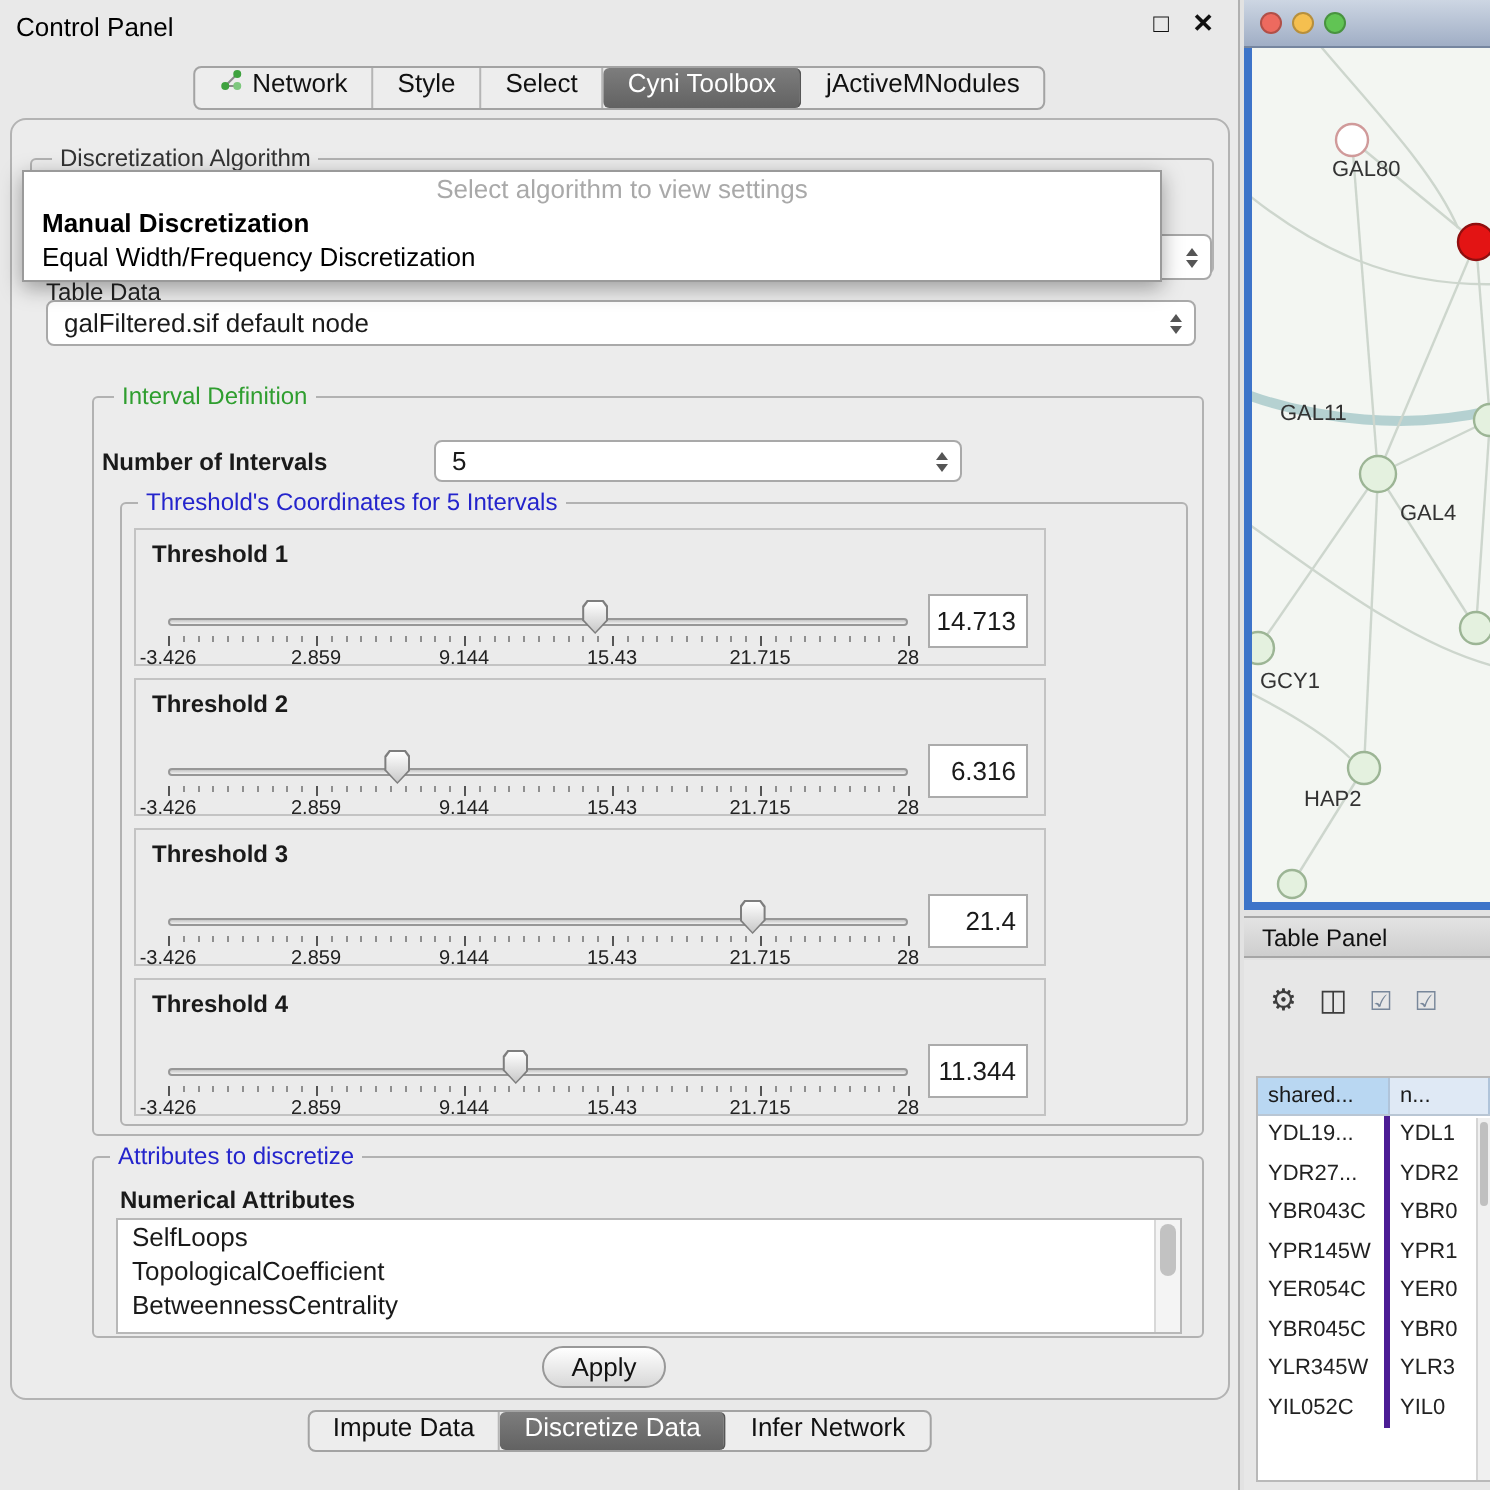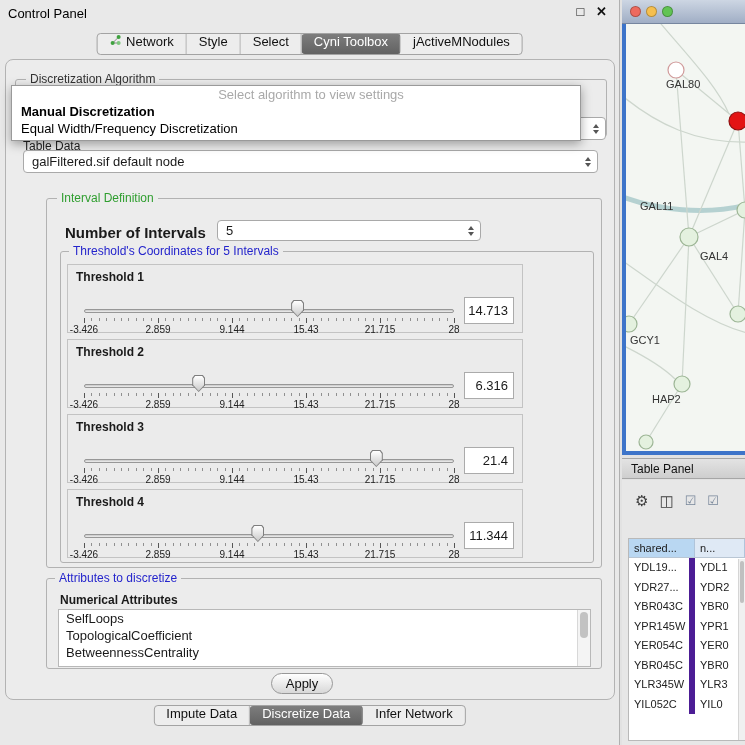--- a/index.html
+++ b/index.html
@@ -45,21 +45,21 @@
   .dropdown-popup{position:absolute;left:5px;top:25px;width:570px;min-height:53px;background:#fff;border:1px solid #9a9a9a;box-shadow:0 3px 10px rgba(0,0,0,0.35);z-index:40;padding:1px 0 3px;}
   .popup-hint{text-align:center;color:#a9a9a9;font-size:13px;line-height:16px;padding-left:30px;}
   .popup-item{font-size:13px;line-height:17px;padding-left:9px;color:#000;}
   .popup-item.bold{font-weight:bold;}
 
   .field-label{position:absolute;font-size:12px;color:#222;}
   .table-data-label{left:17px;top:79px;}
 
   .interval-group{left:40px;top:138px;width:556px;height:370px;}
   .interval-group > .legend{left:10px;}
-  .count-label{position:absolute;left:18px;top:25px;font-weight:bold;font-size:15px;}
+  .count-label{position:absolute;left:4px;top:25px;font-weight:bold;font-size:12px;}
   .count-combo{left:170px;top:21px;width:264px;height:21px;}
   .thresholds-group{position:absolute;left:13px;top:52px;width:534px;height:312px;border:1px solid #b2b2b2;border-radius:3px;}
   .thresholds-group > .legend{left:8px;}
   #thresholds{position:absolute;left:0;top:12px;}
 
   .th-panel{position:relative;width:456px;height:69px;margin:0 0 6px 6px;background:#ebebeb;border:1px solid #c3c3c3;}
   .th-label{position:absolute;left:8px;top:5px;font-weight:bold;font-size:12px;}
   .slider{position:absolute;left:16px;top:28px;width:370px;height:40px;}
   .track{position:absolute;left:0;width:370px;top:16px;height:4px;background:linear-gradient(#c6c6c6,#f0f0f0);border:1px solid #979797;border-radius:3px;}
   .handle{position:absolute;top:7px;width:13px;height:17px;z-index:2;}
@@ -98,21 +98,21 @@
   #table-panel{position:absolute;left:622px;top:480px;width:123px;height:265px;background:#e7e7e7;}
   .tp-toolbar{position:absolute;left:0;top:6px;right:0;height:28px;display:flex;align-items:center;gap:11px;padding-left:13px;}
   .tp-icon{font-size:15px;color:#3d3d3d;line-height:1;}
   .tp-icon.lite{font-size:13px;color:#78879a;}
   .tp-table{position:absolute;left:6px;top:58px;right:0;bottom:4px;background:#fff;border:1px solid #b9b9b9;border-right:none;overflow:hidden;}
   .tp-head{display:grid;grid-template-columns:66px 1fr;height:19px;border-bottom:1px solid #b9c6d4;}
   .tp-hcell{font-size:11px;padding:3px 0 0 5px;background:#dfe9f5;border-right:1px solid #b0c4da;overflow:hidden;white-space:nowrap;}
   .tp-hcell.sel{background:#b9d7f2;}
   .tp-row{display:grid;grid-template-columns:66px 1fr;height:19.5px;}
   .tp-cell{font-size:11px;padding:3px 0 0 5px;white-space:nowrap;overflow:hidden;color:#222;}
-  .tp-cell.c1{border-right:6px solid #4c1d95;}
+  .tp-cell.c1{border-right:3px solid #4c1d95;}
   .tp-vscroll{position:absolute;right:0;top:20px;bottom:0;width:7px;background:#f0f0f0;border-left:1px solid #d5d5d5;}
   .tp-vscroll .thumb{position:absolute;left:1px;right:1px;top:2px;height:42px;background:#c0c0c0;border-radius:3px;}
 </style>
 </head>
 <body>
 
 <div id="root">
 
   <section id="control-panel">
     <div class="cp-titlebar">

